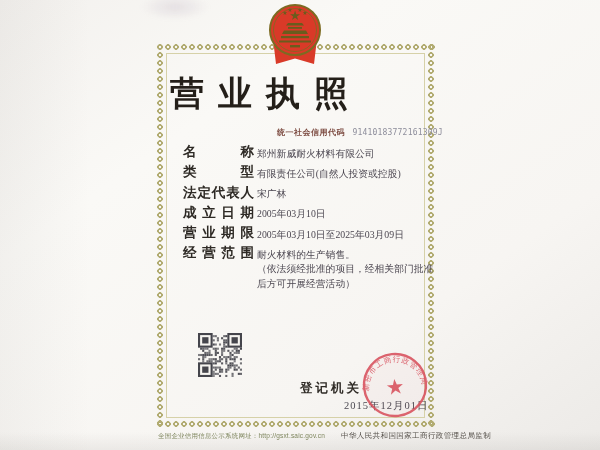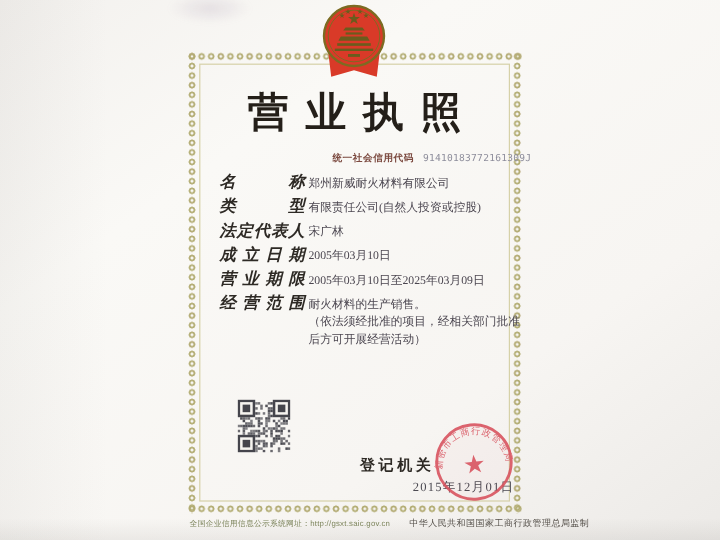--- a/index.html
+++ b/index.html
@@ -22,32 +22,32 @@
       radial-gradient(circle at 4px 4px, rgba(216,160,175,0) 1.6px, rgba(216,160,175,0.55) 1.8px, rgba(216,160,175,0.55) 2.2px, rgba(216,160,175,0) 2.6px);
     background-size:8px 8px,24px 24px;}
   .chain.top{left:0;top:0;right:0;height:8px;}
   .chain.bottom{left:0;bottom:0;right:0;height:8px;}
   .chain.left{left:0;top:0;bottom:0;width:8px;}
   .chain.right{right:0;top:0;bottom:0;width:8px;}
   .frame-inner-line{position:absolute;inset:10px;border:1px solid #d6d1a8;}
 
   .emblem{position:absolute;left:264px;top:3px;width:62px;height:64px;z-index:3;}
 
-  .cert-title{position:absolute;left:156px;top:71px;width:279px;text-align:center;
+  .cert-title{position:absolute;left:156px;top:71px;width:279px;text-align:left;
     font-size:34px;font-weight:bold;color:#241f19;letter-spacing:14px;text-indent:14px;
     font-family:"Liberation Sans",sans-serif;}
 
   .credit-line{position:absolute;left:277px;top:121px;white-space:nowrap;}
   .credit-label{font-size:8px;font-weight:bold;color:#7c4a40;letter-spacing:0.5px;}
   .credit-code{font-size:8px;color:#8d8d9b;font-family:"DejaVu Sans Mono",monospace;margin-left:3px;letter-spacing:0.2px;}
 
   .fields{position:absolute;left:183px;top:144px;width:252px;}
   .row{display:flex;align-items:flex-start;margin-bottom:3.3px;}
   .flabel{flex:0 0 71px;width:71px;font-size:13.5px;font-weight:bold;color:#2e2a25;
-    line-height:15px;text-align:justify;text-align-last:justify;letter-spacing:0;font-style:italic;}
+    line-height:15px;text-align:justify;text-align-last:justify;letter-spacing:0;}
   .fvalue{margin-left:3px;width:185px;font-size:9.8px;color:#4b4650;line-height:14.5px;
     padding-top:2.5px;font-family:"Liberation Serif",serif;white-space:pre-line;}
 
   .qr{position:absolute;left:198px;top:333px;width:44px;height:44px;}
 
   .registry-label{position:absolute;left:300px;top:380px;font-size:12.5px;font-weight:bold;
     color:#2e2a25;letter-spacing:3px;}
   .issue-date{position:absolute;left:344px;top:399px;font-size:10.5px;color:#4c4a52;
     letter-spacing:1px;font-family:"Liberation Serif",serif;}
 

